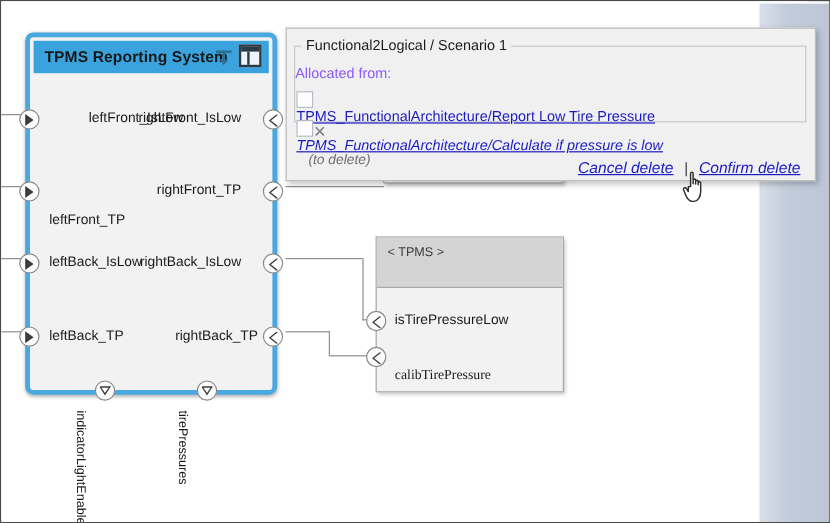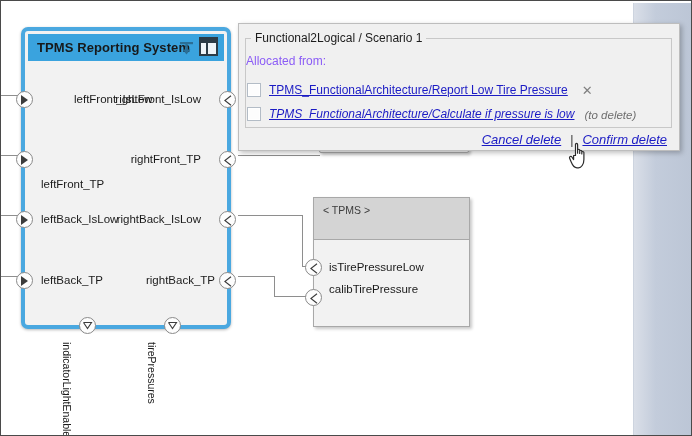--- a/index.html
+++ b/index.html
@@ -128,32 +128,32 @@
 
   
   .dialog{
     position:absolute;left:237px;top:22px;width:442px;height:128px;
     background:#f0f0f0;
     border:1px solid #bdbdbd;
     box-sizing:border-box;
     box-shadow:2px 2px 5px rgba(0,0,0,.25);
   }
   .dlg-fieldset{
-    position:absolute;left:6px;top:14px;right:7px;height:90px;
+    position:absolute;left:6px;top:14px;right:7px;height:64px;
     border:1px solid #c8c8c8;box-sizing:border-box;background:transparent;
   }
   .dlg-legend{
     position:absolute;left:5px;top:-8px;background:#f0f0f0;
     padding:0 4px;font-size:12px;color:#1c1c1c;white-space:nowrap;
   }
   .dlg-allocated{
     position:absolute;left:7px;top:30px;font-size:12px;color:#8b5cf6;
   }
   .alloc-row{
-    position:absolute;left:8px;height:21px;display:flex;align-items:flex-end;
+    position:absolute;left:8px;height:21px;display:flex;align-items:flex-start;flex-direction:column;
   }
   .alloc-row.r0{top:52px;}
   .alloc-row.r1{top:76px;}
   .cbx{
     width:14px;height:14px;box-sizing:border-box;
     background:#fdfdfd;border:1px solid #b3bcc6;
     box-shadow:inset 0 0 0 1px #ffffff;
     margin-right:8px;flex:0 0 auto;
   }
   .alloc-link{
@@ -307,21 +307,21 @@
       </div>
       <div class="port-label lbl-left" style="left:15px;top:63px;">isTirePressureLow</div>
 
       <div class="port" style="left:-9px;top:91px;">
         <span class="port-open">
           <svg width="8" height="11" viewBox="0 0 8 11">
               <polyline points="7,0.7 0.9,5.5 7,10.3" fill="none" stroke="#3c3c3c" stroke-width="1.1"></polyline>
             </svg>
         </span>
       </div>
-      <div class="port-label lbl-left" style="left:15px;top:85px;">calibTirePressure</div>
+      <div class="port-label lbl-left" style="left:15px;top:109px;font-family:Liberation Serif, serif;">calibTirePressure</div>
     </div>
 
   </div>
 
   <div class="side-panel">
     <div class="side-panel-inner"></div>
   </div>
 
   <div class="dialog">
 

